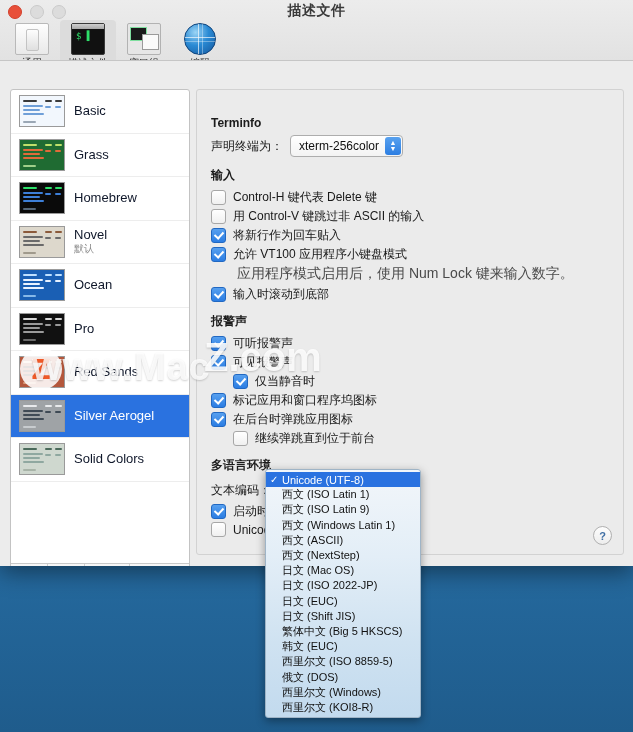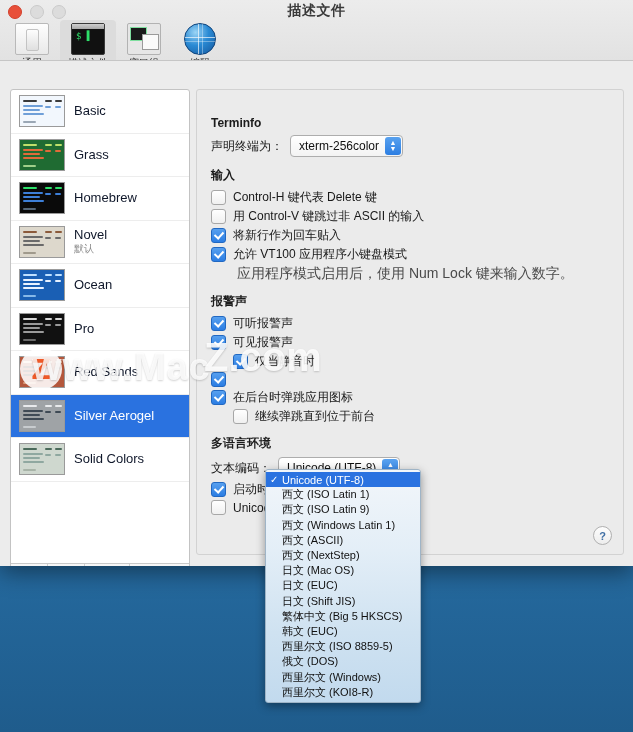--- a/index.html
+++ b/index.html
@@ -425,36 +425,41 @@
         </div>
         <div class="row">
           <div class="cbx on"></div>
           <div class="lbl">将新行作为回车贴入</div>
         </div>
         <div class="row">
           <div class="cbx on"></div>
           <div class="lbl">允许 VT100 应用程序小键盘模式</div>
         </div>
         <div class="hint">应用程序模式启用后，使用 Num Lock 键来输入数字。</div>
+        <div class="row">
+          <div class="cbx on"></div>
+          <div class="lbl">输入时滚动到底部</div>
+        </div>
 
         <div class="sechead" style="margin-top:10px;">报警声</div>
         <div class="row">
           <div class="cbx on"></div>
           <div class="lbl">可听报警声</div>
         </div>
         <div class="row">
           <div class="cbx on"></div>
           <div class="lbl">可见报警声</div>
         </div>
         <div class="row indent">
           <div class="cbx on"></div>
           <div class="lbl">仅当静音时</div>
         </div>
         <div class="row">
           <div class="cbx on"></div>
+          <div class="lbl">标记应用和窗口程序坞图标</div>
         </div>
         <div class="row">
           <div class="cbx on"></div>
           <div class="lbl">在后台时弹跳应用图标</div>
         </div>
         <div class="row indent">
           <div class="cbx"></div>
           <div class="lbl">继续弹跳直到位于前台</div>
         </div>
 
@@ -510,20 +515,24 @@
   <div class="mi">
       <span class="chk"></span>
       <span>西文 (NextStep)</span>
     </div>
   <div class="mi">
       <span class="chk"></span>
       <span>日文 (Mac OS)</span>
     </div>
   <div class="mi">
       <span class="chk"></span>
+      <span>日文 (ISO 2022-JP)</span>
+    </div>
+  <div class="mi">
+      <span class="chk"></span>
       <span>日文 (EUC)</span>
     </div>
   <div class="mi">
       <span class="chk"></span>
       <span>日文 (Shift JIS)</span>
     </div>
   <div class="mi">
       <span class="chk"></span>
       <span>繁体中文 (Big 5 HKSCS)</span>
     </div>

